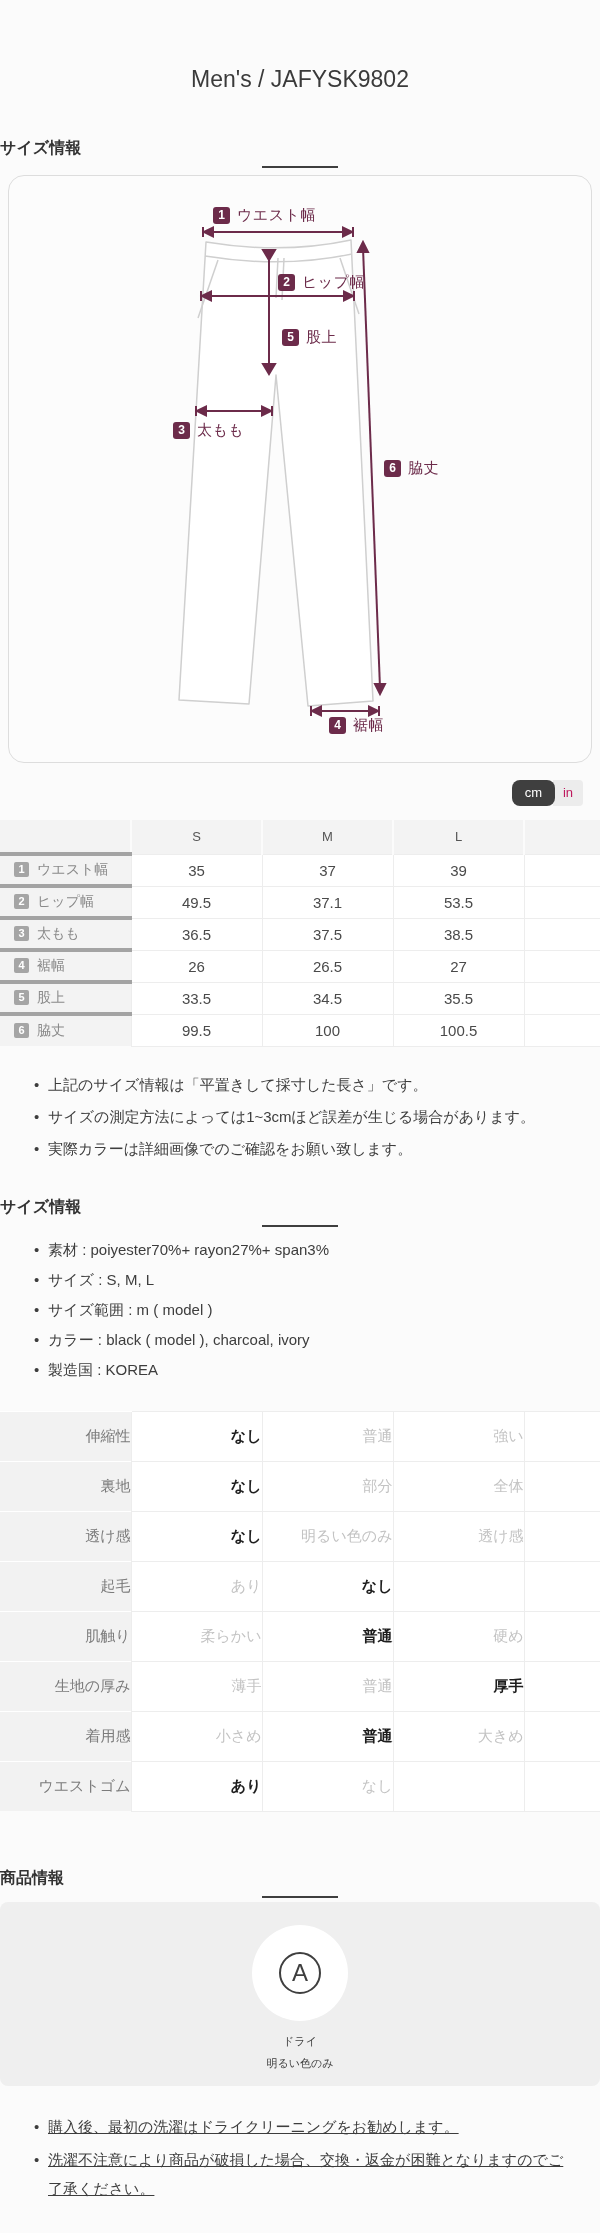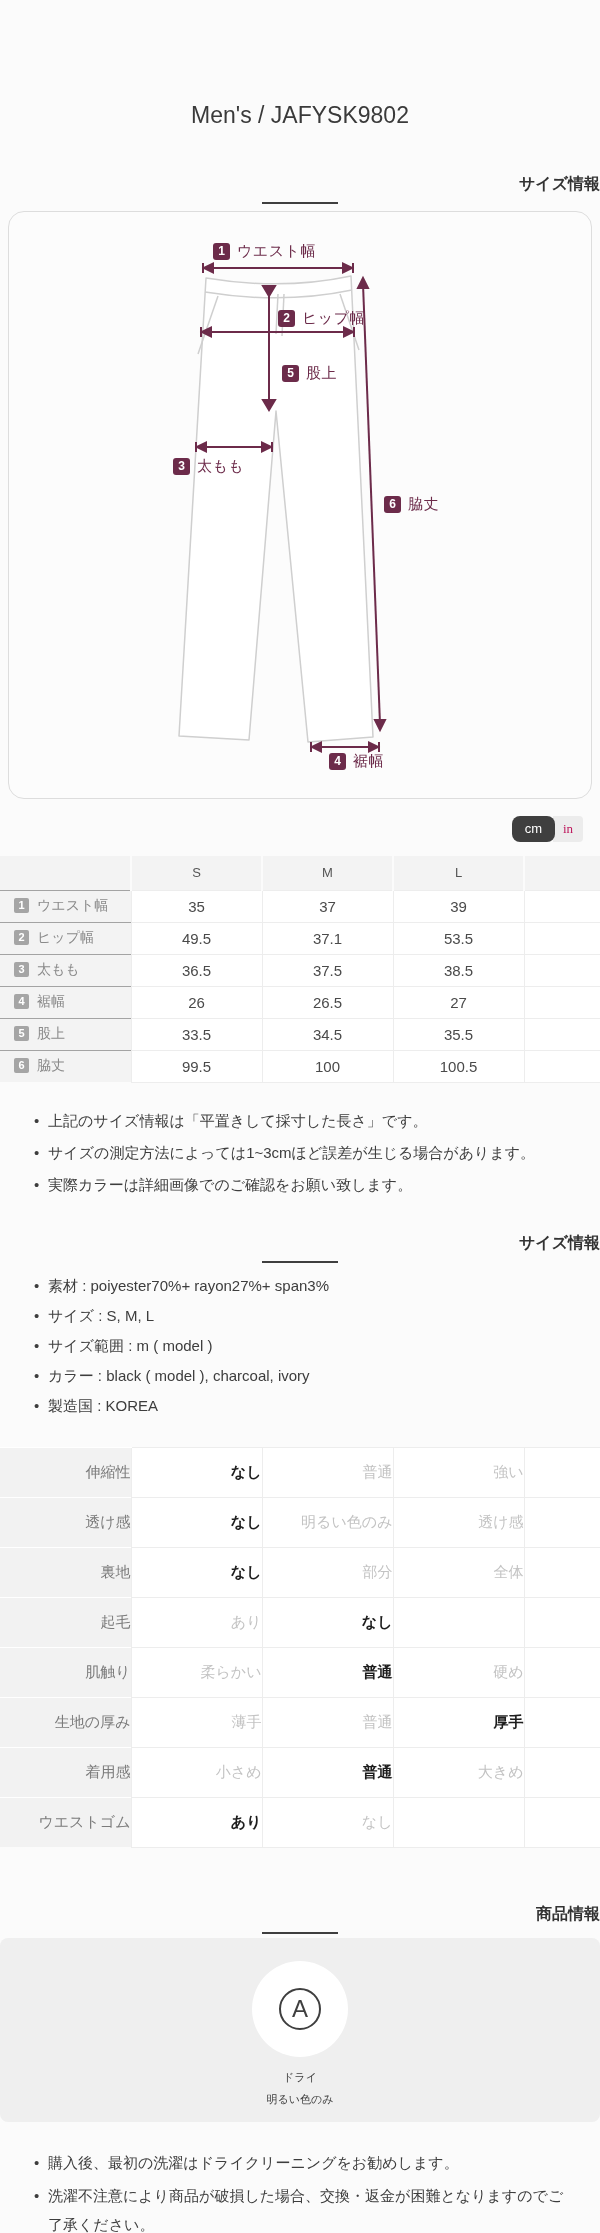--- a/index.html
+++ b/index.html
@@ -5,25 +5,25 @@
   * { box-sizing: border-box; margin: 0; padding: 0; }
   html { background: #fff; }
   body {
     width: 600px; min-height: 2233px; margin: 0;
     background: #fbfbfb;
     font-family: "Liberation Sans", "DejaVu Sans", sans-serif;
     color: #3d3d3d;
   }
   
   .page-title {
-    padding-top: 100px; text-align: center;
+    padding-top: 64px; text-align: center;
     font-size: 23px; font-weight: 400; color: #3a3a3a; line-height: 30px;
   }
   
-  .sec-head { text-align: right; }
+  .sec-head { text-align: left; }
   .sec-head .txt { font-size: 16px; font-weight: 700; color: #333; line-height: 24px; display:inline-block; }
   .sec-head .rule { width: 76px; height: 2px; background: #3f3f3f; margin: 6px auto 0; }
   .sh1 { margin-top: 42px; }
   .sh2 { margin-top: 30px; }
   .sh3 { margin-top: 54px; }
   
   .diagram-box {
     position: relative; margin: 7px 8px 0; height: 588px;
     border: 1px solid #ddd; border-radius: 16px; background: #fcfcfc;
     overflow: hidden;
@@ -39,49 +39,49 @@
     text-align: center; border-radius: 3px; flex: 0 0 17px;
   }
   .m-label .lbl { font-size: 15px; font-weight: 500; color: #6c2b4a; letter-spacing: .5px; }
   
   .unit-toggle { margin: 17px 17px 0 0; display: flex; justify-content: flex-end; }
   .unit-btn {
     height: 26px; font-size: 13px; line-height: 26px; text-align: center;
     border: none; cursor: pointer; font-family: inherit; padding: 0;
   }
   .unit-btn.cm { width: 43px; background: #3f3f3f; color: #fff; border-radius: 8px; position: relative; z-index: 1; }
-  .unit-btn.in { width: 30px; background: #ececec; color: #be185d; border-radius: 0 4px 4px 0; margin-left: -2px; font-family: Liberation Serif, serif; }
+  .unit-btn.in { width: 30px; background: #ececec; color: #be185d; border-radius: 0 4px 4px 0; margin-left: -2px; }
   
   table { border-collapse: collapse; width: 100%; table-layout: fixed; }
   .size-table { margin-top: 14px; }
   .size-table th {
     height: 34px; background: #f3f3f3; font-size: 13px; font-weight: 400;
     color: #555; border-left: 2px solid #fbfbfb;
   }
   .size-table th:first-child { border-left: none; }
   .size-table td { height: 32px; font-size: 15px; color: #4a4a4a; text-align: center; }
   .size-table td.val { background: #fff; border: 1px solid #ededed; }
   .size-table td.slabel {
     background: #f3f3f3; text-align: left; padding-left: 14px;
-    font-size: 14px; color: #8a8a8a; border-top: 1px solid #a3a3a3;
+    font-size: 14px; color: #8a8a8a; border-top: 4px solid #a3a3a3;
   }
   .size-table td.pad { background: #fff; border-top: 1px solid #ededed; border-bottom: 1px solid #ededed; }
   .size-table th.pad { border-left: 2px solid #fbfbfb; }
   .badge {
     display: inline-block; width: 15px; height: 15px; line-height: 15px;
     background: #a5a5a5; color: #fff; font-size: 11px; font-weight: 700;
     text-align: center; border-radius: 2px; margin-right: 8px; vertical-align: 1px;
   }
   
   .notes { margin-top: 22px; padding-left: 48px; list-style: none; }
   .notes li { position: relative; font-size: 15px; color: #3d3d3d; line-height: 32px; }
   .notes li::before { content: "•"; position: absolute; left: -14px; color: #3d3d3d; }
   .notes.tight li { line-height: 30px; }
   .notes.bottom { margin-top: 26px; padding-right: 30px; }
-  .notes.bottom li { line-height: 29px; margin-bottom: 4px; }
+  .notes.bottom li { line-height: 29px; margin-bottom: 4px; text-decoration: underline; }
   
   .feature-table { margin-top: 26px; }
   .feature-table td { height: 50px; text-align: right; font-size: 15px; }
   .feature-table td.flabel { background: #f2f2f2; color: #7b7b7b; border-top: 1px solid #fff; }
   .feature-table td.opt { background: #fff; border: 1px solid #ededed; color: #c3c3c3; }
   .feature-table td.opt.sel { color: #1d1d1d; font-weight: 700; }
   .feature-table td.pad { background: #fff; border-top: 1px solid #ededed; border-bottom: 1px solid #ededed; }
   
   .care-band {
     margin-top: 4px; height: 184px; background: #efefef; border-radius: 8px;
@@ -278,34 +278,34 @@
     </colgroup>
   <tbody>
       <tr>
     <td class="flabel">伸縮性</td>
     <td class="opt sel">なし</td>
     <td class="opt">普通</td>
     <td class="opt">強い</td>
     <td class="pad"></td>
   </tr>
   <tr>
+    <td class="flabel">裏地</td>
+    <td class="opt sel">なし</td>
+    <td class="opt">部分</td>
+    <td class="opt">全体</td>
+    <td class="pad"></td>
+  </tr>
+  <tr>
     <td class="flabel">透け感</td>
     <td class="opt sel">なし</td>
     <td class="opt">明るい色のみ</td>
     <td class="opt">透け感</td>
     <td class="pad"></td>
   </tr>
   <tr>
-    <td class="flabel">裏地</td>
-    <td class="opt sel">なし</td>
-    <td class="opt">部分</td>
-    <td class="opt">全体</td>
-    <td class="pad"></td>
-  </tr>
-  <tr>
     <td class="flabel">起毛</td>
     <td class="opt">あり</td>
     <td class="opt sel">なし</td>
     <td class="opt"></td>
     <td class="pad"></td>
   </tr>
   <tr>
     <td class="flabel">肌触り</td>
     <td class="opt">柔らかい</td>
     <td class="opt sel">普通</td>

